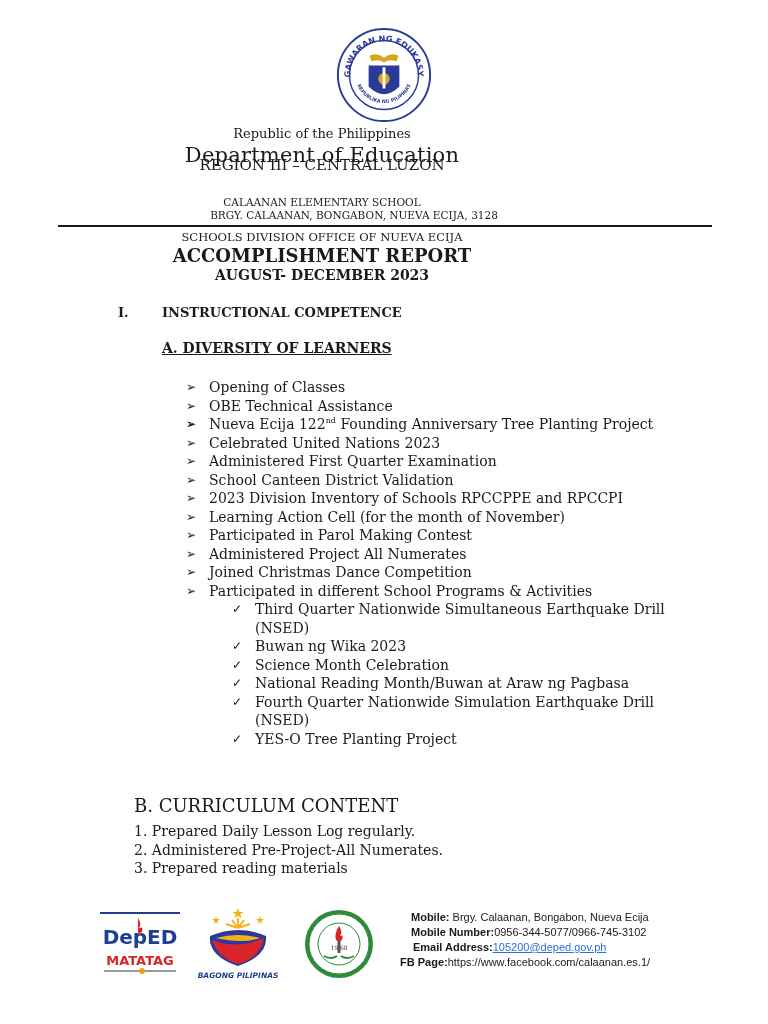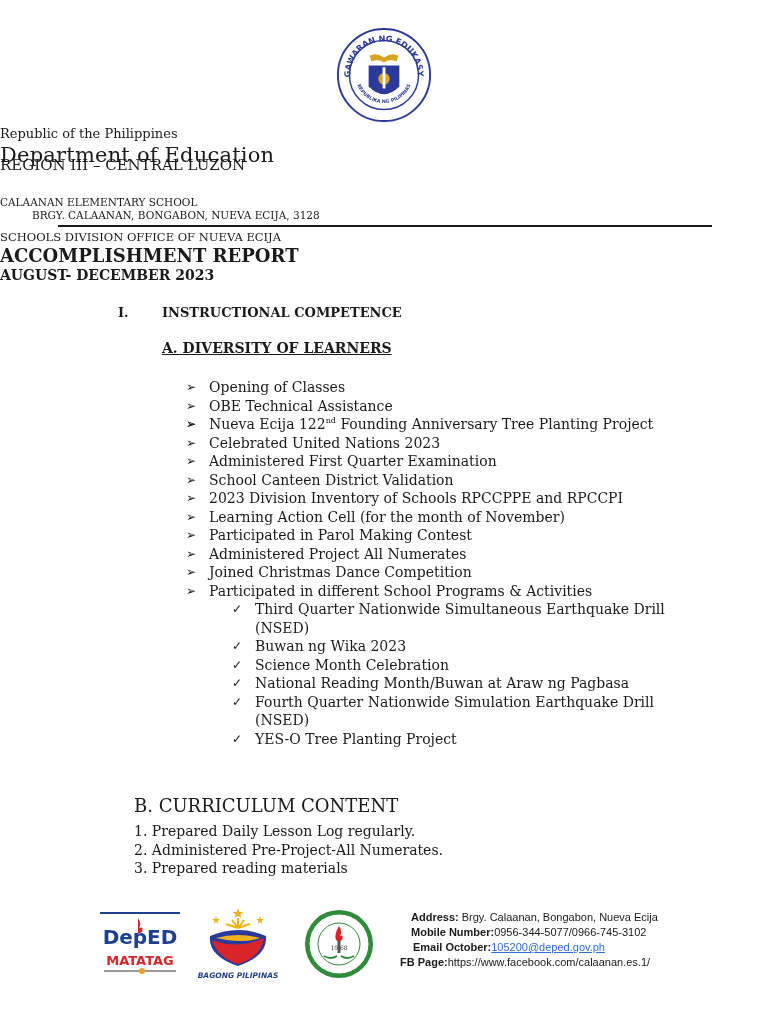--- a/index.html
+++ b/index.html
@@ -1,18 +1,18 @@
 <!DOCTYPE html>
 <html><head>
 <meta charset="utf-8">
 <style>
   html, body { margin: 0; padding: 0; background: #ffffff; }
   body { width: 768px; height: 1024px; position: relative; overflow: hidden; color: #1a1a1a; font-family: "DejaVu Serif", serif; }
   .abs { position: absolute; }
-  .center { left: 0; width: 644px; }
+  .center { left: 0; width: 644px; text-align: center; }
 
   #seal { left: 336px; top: 27px; width: 96px; height: 96px; }
 
   .republic { top: 126px; font-size: 13px; }
   .dept { top: 143px; font-size: 21px; font-weight: normal; letter-spacing: 0.2px; }
   .sub1 { top: 156px; font-size: 15px; }
   .sub2 { top: 182px; font-size: 11.5px; margin-top: 48px; }
   .sub3 { top: 196px; font-size: 10.5px; }
   .sub4 { top: 209px; font-size: 10.5px; padding-left: 32px; }
   .rule { left: 58px; width: 654px; top: 225px; height: 2px; background: #1a1a1a; }
@@ -134,17 +134,17 @@
   <circle cx="39" cy="36" r="34" fill="#2e8b3a"></circle>
   <circle cx="39" cy="36" r="30" fill="#fff" stroke="#2e8b3a" stroke-width="1"></circle>
   <circle cx="39" cy="36" r="21" fill="#fff" stroke="#2e8b3a" stroke-width="1"></circle>
   <path d="M39 18 Q43 24 40 28 Q44 26 42 32 L39 34 L36 32 Q34 26 39 18 Z" fill="#d9252a"></path>
   <rect x="37.5" y="33" width="3" height="12" fill="#555"></rect>
   <text x="39" y="42" text-anchor="middle" font-family="DejaVu Serif, serif" font-size="6" fill="#333">19  68</text>
   <path d="M24 48 Q31 52 37 48 M41 48 Q47 52 54 48" stroke="#2e8b3a" stroke-width="2" fill="none"></path>
 </svg>
 
 <div class="abs contact">
-  <div class="row" style="padding-left:13px;"><b>Address:</b><span> Brgy. Calaanan, Bongabon, Nueva Ecija</span></div>
+  <div class="row" style="padding-left:13px;"><b>Mobile:</b><span> Brgy. Calaanan, Bongabon, Nueva Ecija</span></div>
   <div class="row" style="padding-left:13px;"><b>Mobile Number:</b><span>0956-344-5077/0966-745-3102</span></div>
-  <div class="row" style="padding-left:15px;"><b>Email October:</b><a>105200@deped.gov.ph</a></div>
+  <div class="row" style="padding-left:15px;"><b>Email Address:</b><a>105200@deped.gov.ph</a></div>
   <div class="row" style="padding-left:2px;"><b>FB Page:</b><span>https://www.facebook.com/calaanan.es.1/</span></div>
 </div>
 
 </body></html>

